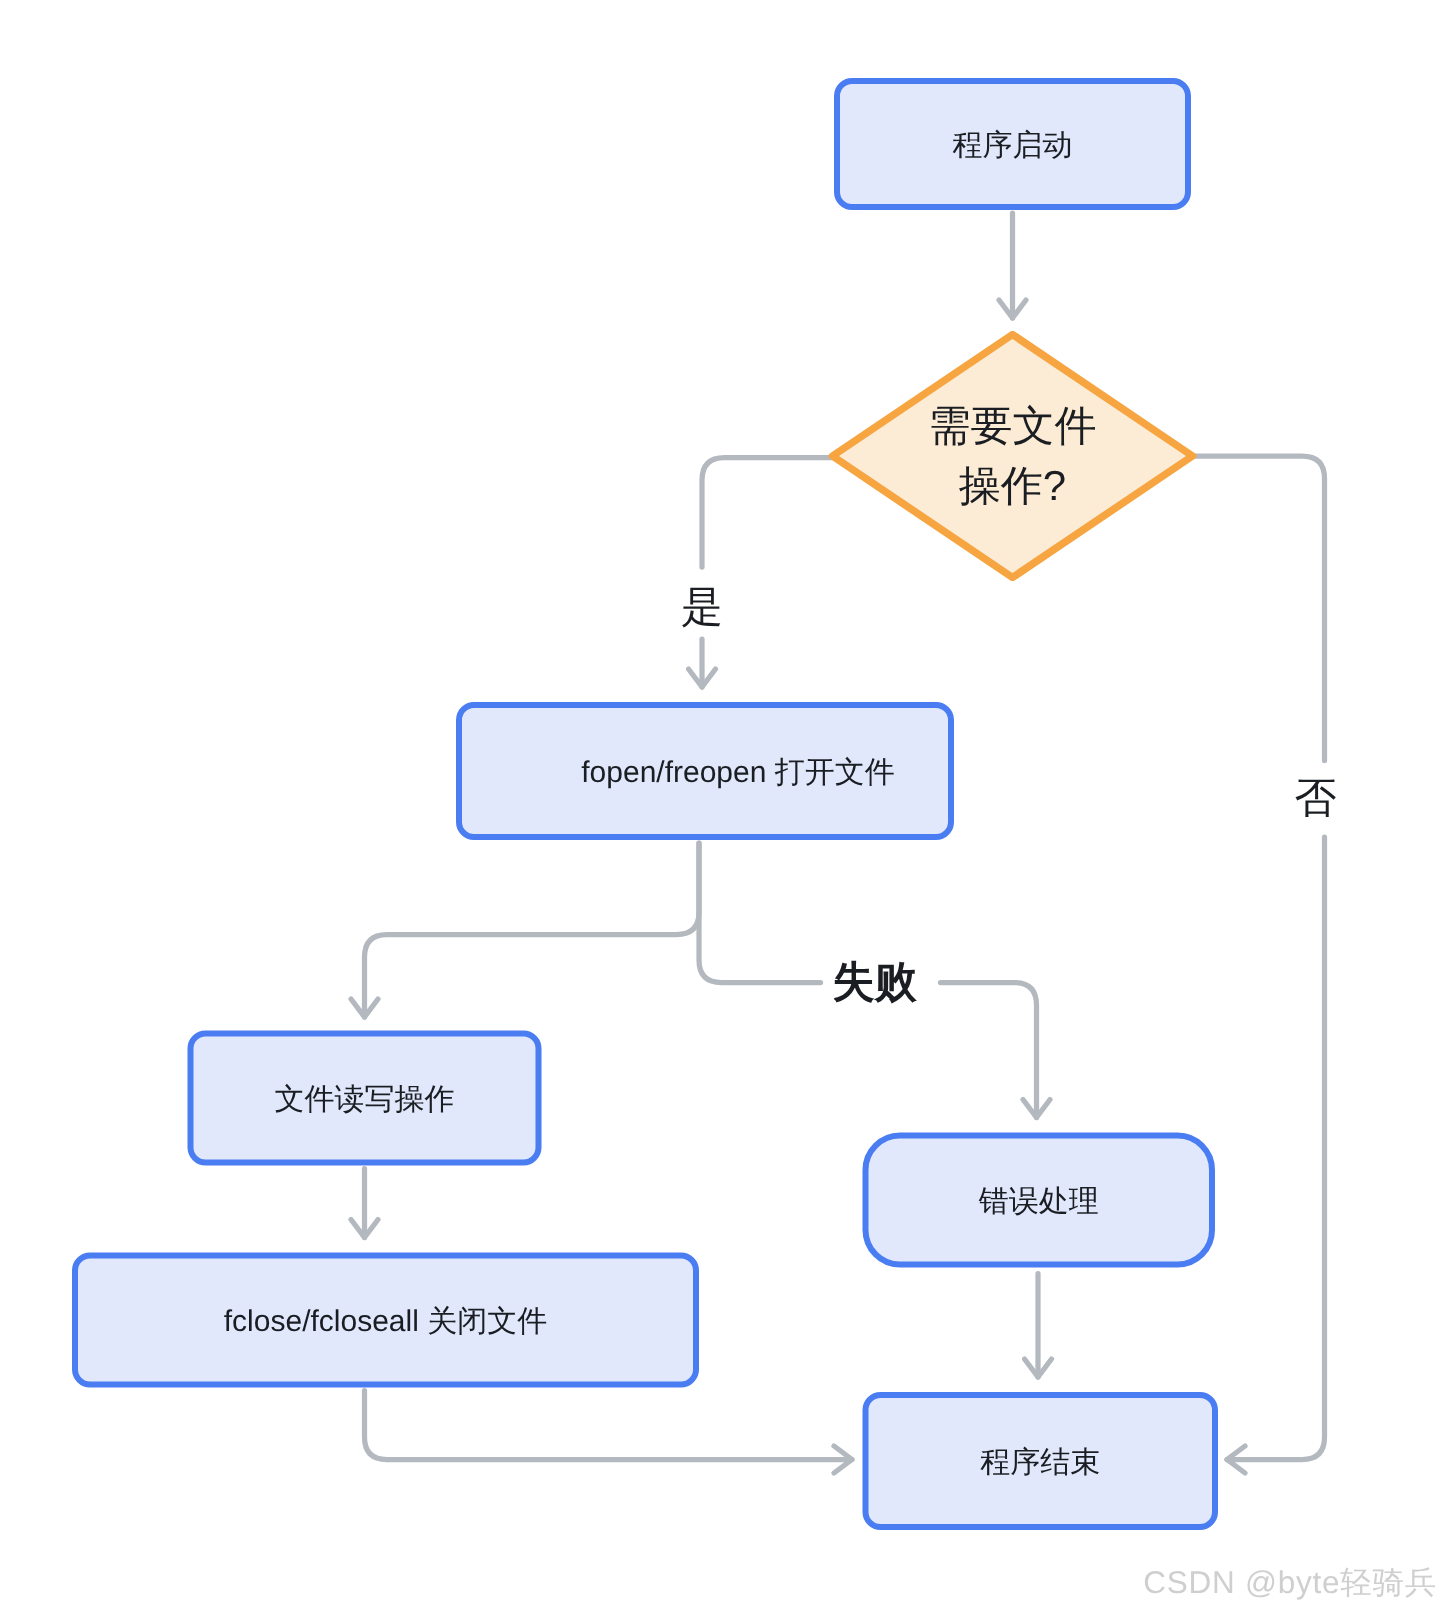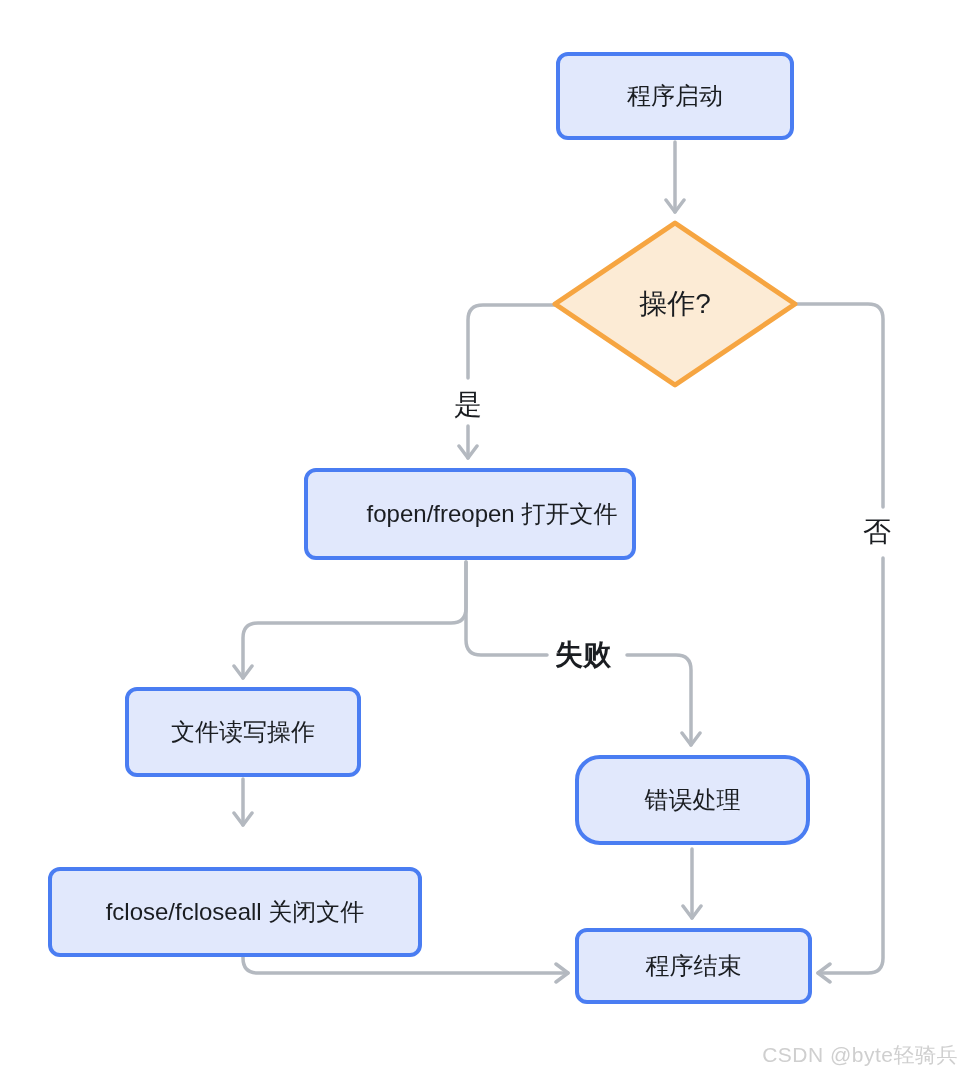--- a/index.html
+++ b/index.html
@@ -18,28 +18,28 @@
   svg.canvas { position:absolute; left:0; top:0; width:962px; height:1070px; }
   .edge { stroke:var(--line); stroke-width:3.5; fill:none; stroke-linecap:round; }
   .arrowhead { stroke:var(--line); stroke-width:3.5; fill:none; stroke-linecap:round; stroke-linejoin:round; }
   .diamond { fill:var(--decision-fill); stroke:var(--decision-border); stroke-width:5; stroke-linejoin:round; }
   .node {
     position:absolute; box-sizing:border-box;
     background:var(--node-fill);
     border:4px solid var(--node-border);
     border-radius:12px;
     display:flex; align-items:center; justify-content:center;
-    font-size:24px; color:var(--text); white-space:nowrap;
+    font-size:20px; color:var(--text); white-space:nowrap;
   }
   .node-start     { left:556px; top:52px;  width:238px; height:88px; }
   .node-open      { left:304px; top:468px; width:332px; height:92px;padding-left:44px; }
   .node-readwrite { left:125px; top:687px; width:236px; height:90px; }
-  .node-close     { left:48px;  top:835px; width:374px; height:90px;margin-top:32px; }
+  .node-close     { left:48px;  top:835px; width:418px; height:90px; }
   .node-error     { left:575px; top:755px; width:235px; height:90px;border-radius:25px; }
-  .node-end       { left:575px; top:928px; width:237px; height:76px; }
+  .node-end       { left:575px; top:928px; width:237px; height:92px; }
   .decision-label {
     position:absolute; left:600px; top:261px; width:150px; height:86px;
     display:flex; flex-direction:column; align-items:center; justify-content:center;
     font-size:28px; line-height:1.43; color:var(--text); text-align:center;
   }
   .edge-label {
     position:absolute; font-size:28px; color:var(--text);
     display:flex; align-items:center; justify-content:center; white-space:nowrap;
   }
   .edge-label-yes  { left:440px; top:389px; width:56px; height:32px; }
@@ -83,20 +83,21 @@
   <path class="edge" d="M883,558 L883,958 Q883,973 868,973 L818,973" marker-end="url(#arrow)"></path>
 
   <polygon class="diamond" points="675,223 795,304 675,385 555,304"></polygon>
 </svg>
 
 <div class="node node-start">
   <span>程序启动</span>
 </div>
 
 <div class="decision-label">
+  <span>需要文件</span>
   <span>操作?</span>
 </div>
 
 <div class="node node-open">
   <span>fopen/freopen 打开文件</span>
 </div>
 
 <div class="node node-readwrite">
   <span>文件读写操作</span>
 </div>

